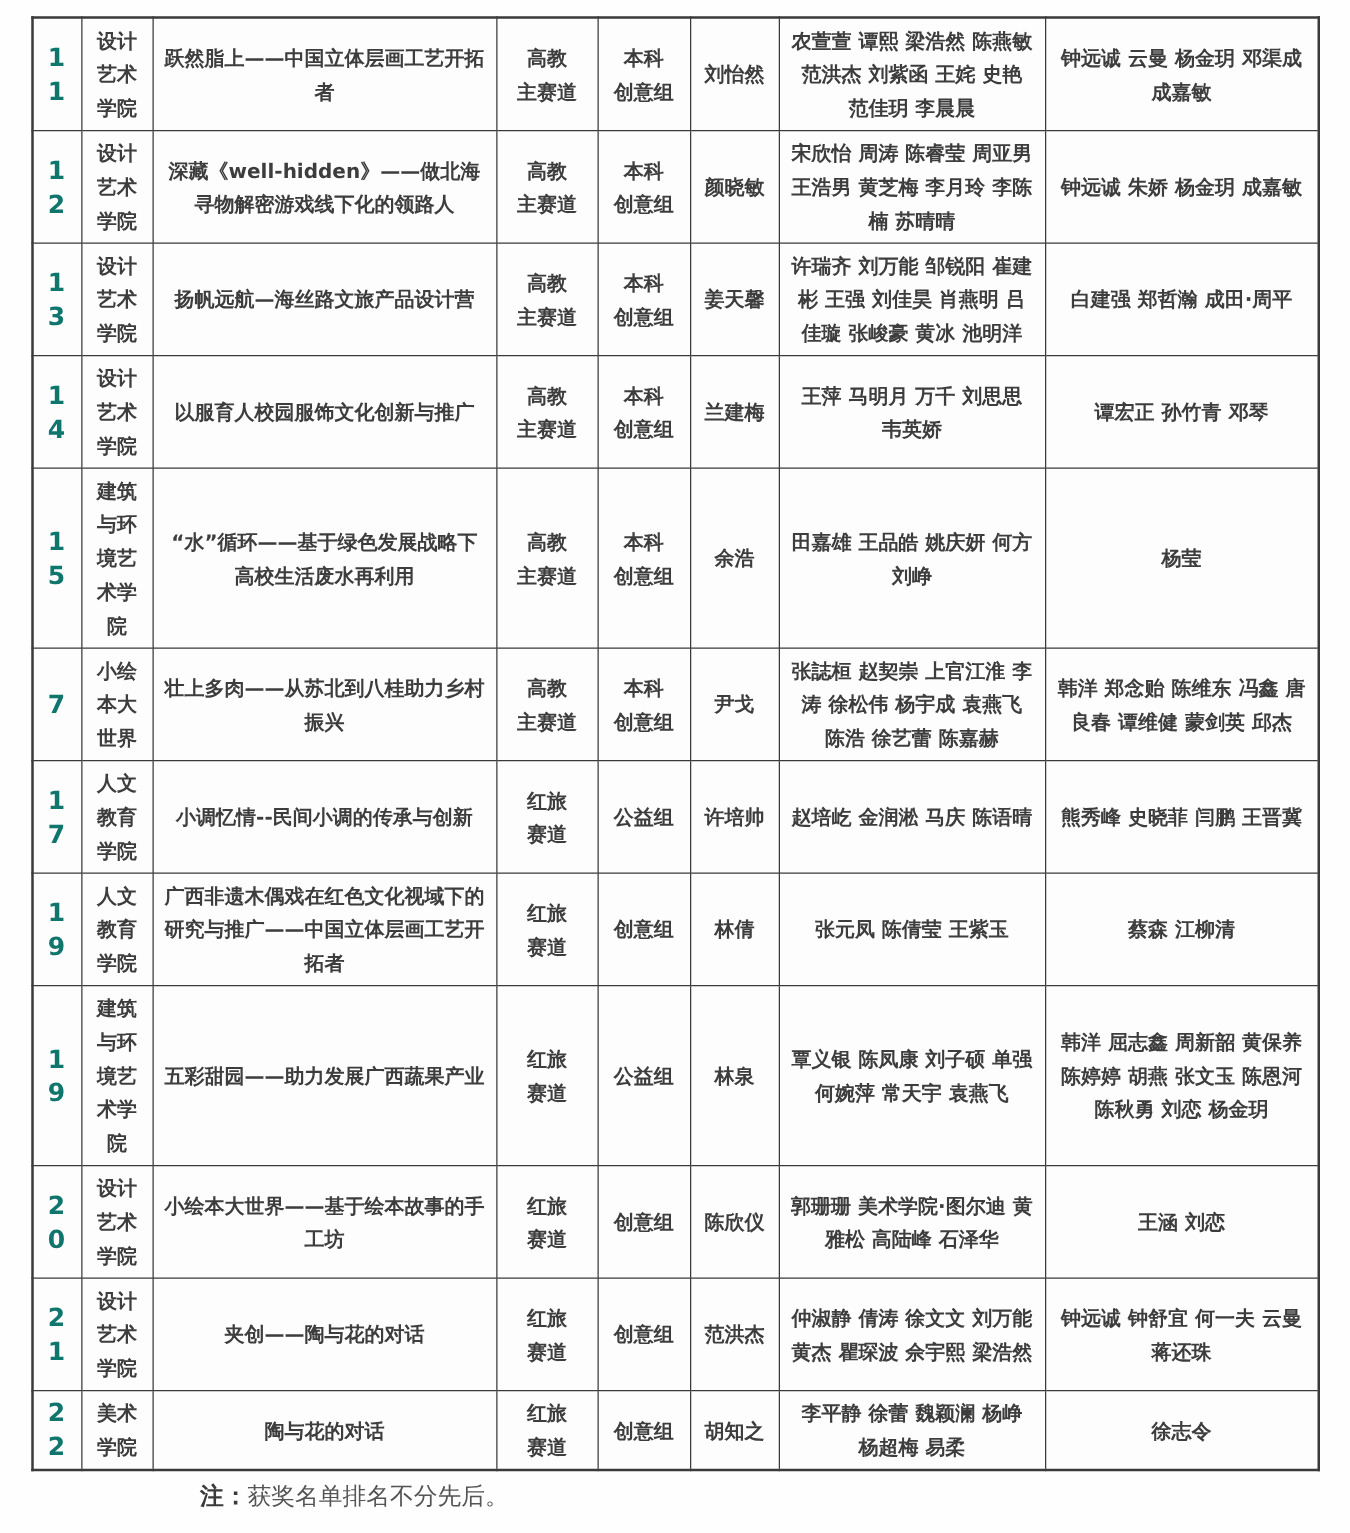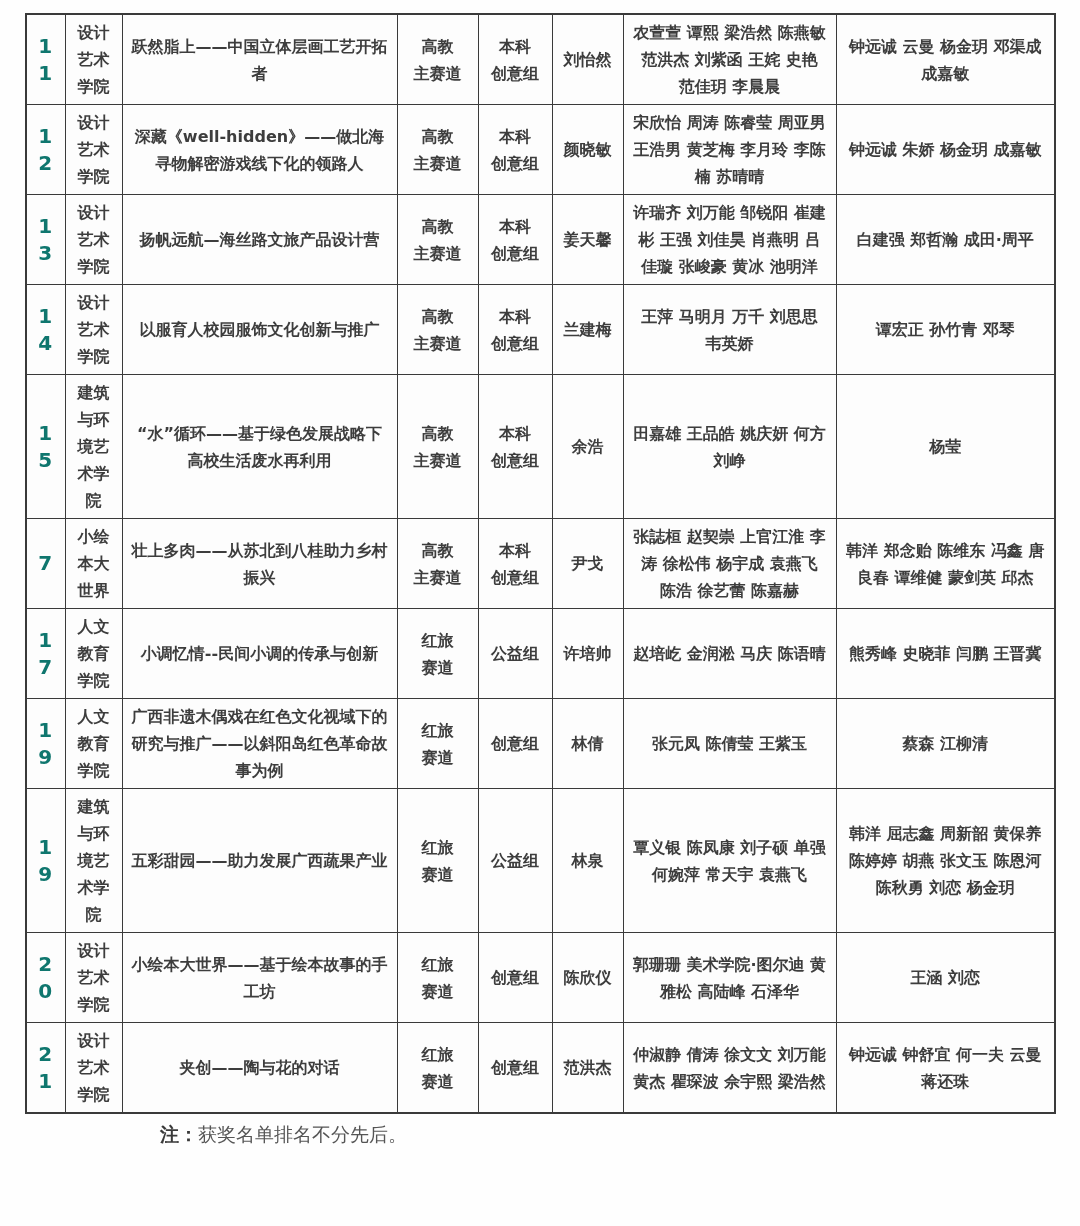--- a/index.html
+++ b/index.html
@@ -150,21 +150,21 @@
       <td class="cell-track pre-line">红旅
 赛道</td>
       <td class="cell-group pre-line">公益组</td>
       <td class="cell-leader">许培帅</td>
       <td class="cell-members">赵培屹 金润淞 马庆 陈语晴</td>
       <td class="cell-advisors">熊秀峰 史晓菲 闫鹏 王晋冀</td>
     </tr>
         <tr>
       <td class="cell-no">19</td>
       <td class="cell-college">人文教育学院</td>
-      <td class="cell-title">广西非遗木偶戏在红色文化视域下的研究与推广——以斜阳岛红色革命故事为例</td>
+      <td class="cell-title">广西非遗木偶戏在红色文化视域下的研究与推广——中国立体层画工艺开拓者</td>
       <td class="cell-track pre-line">红旅
 赛道</td>
       <td class="cell-group pre-line">创意组</td>
       <td class="cell-leader">林倩</td>
       <td class="cell-members">张元凤 陈倩莹 王紫玉</td>
       <td class="cell-advisors">蔡森 江柳清</td>
     </tr>
         <tr>
       <td class="cell-no">19</td>
       <td class="cell-college">建筑与环境艺术学院</td>
@@ -191,20 +191,31 @@
       <td class="cell-no">21</td>
       <td class="cell-college">设计艺术学院</td>
       <td class="cell-title">夹创——陶与花的对话</td>
       <td class="cell-track pre-line">红旅
 赛道</td>
       <td class="cell-group pre-line">创意组</td>
       <td class="cell-leader">范洪杰</td>
       <td class="cell-members">仲淑静 倩涛 徐文文 刘万能 黄杰 瞿琛波 佘宇熙 梁浩然</td>
       <td class="cell-advisors">钟远诚 钟舒宜 何一夫 云曼 蒋还珠</td>
     </tr>
+        <tr>
+      <td class="cell-no">22</td>
+      <td class="cell-college">美术学院</td>
+      <td class="cell-title">陶与花的对话</td>
+      <td class="cell-track pre-line">红旅
+赛道</td>
+      <td class="cell-group pre-line">创意组</td>
+      <td class="cell-leader">胡知之</td>
+      <td class="cell-members">李平静 徐蕾 魏颖澜 杨峥 杨超梅 易柔</td>
+      <td class="cell-advisors">徐志令</td>
+    </tr>
       </tbody>
   </table>
 
   <div class="note">
     <span class="note-label">注：</span><span class="note-text">获奖名单排名不分先后。</span>
   </div>
 
 </div>
 
 </body></html>

